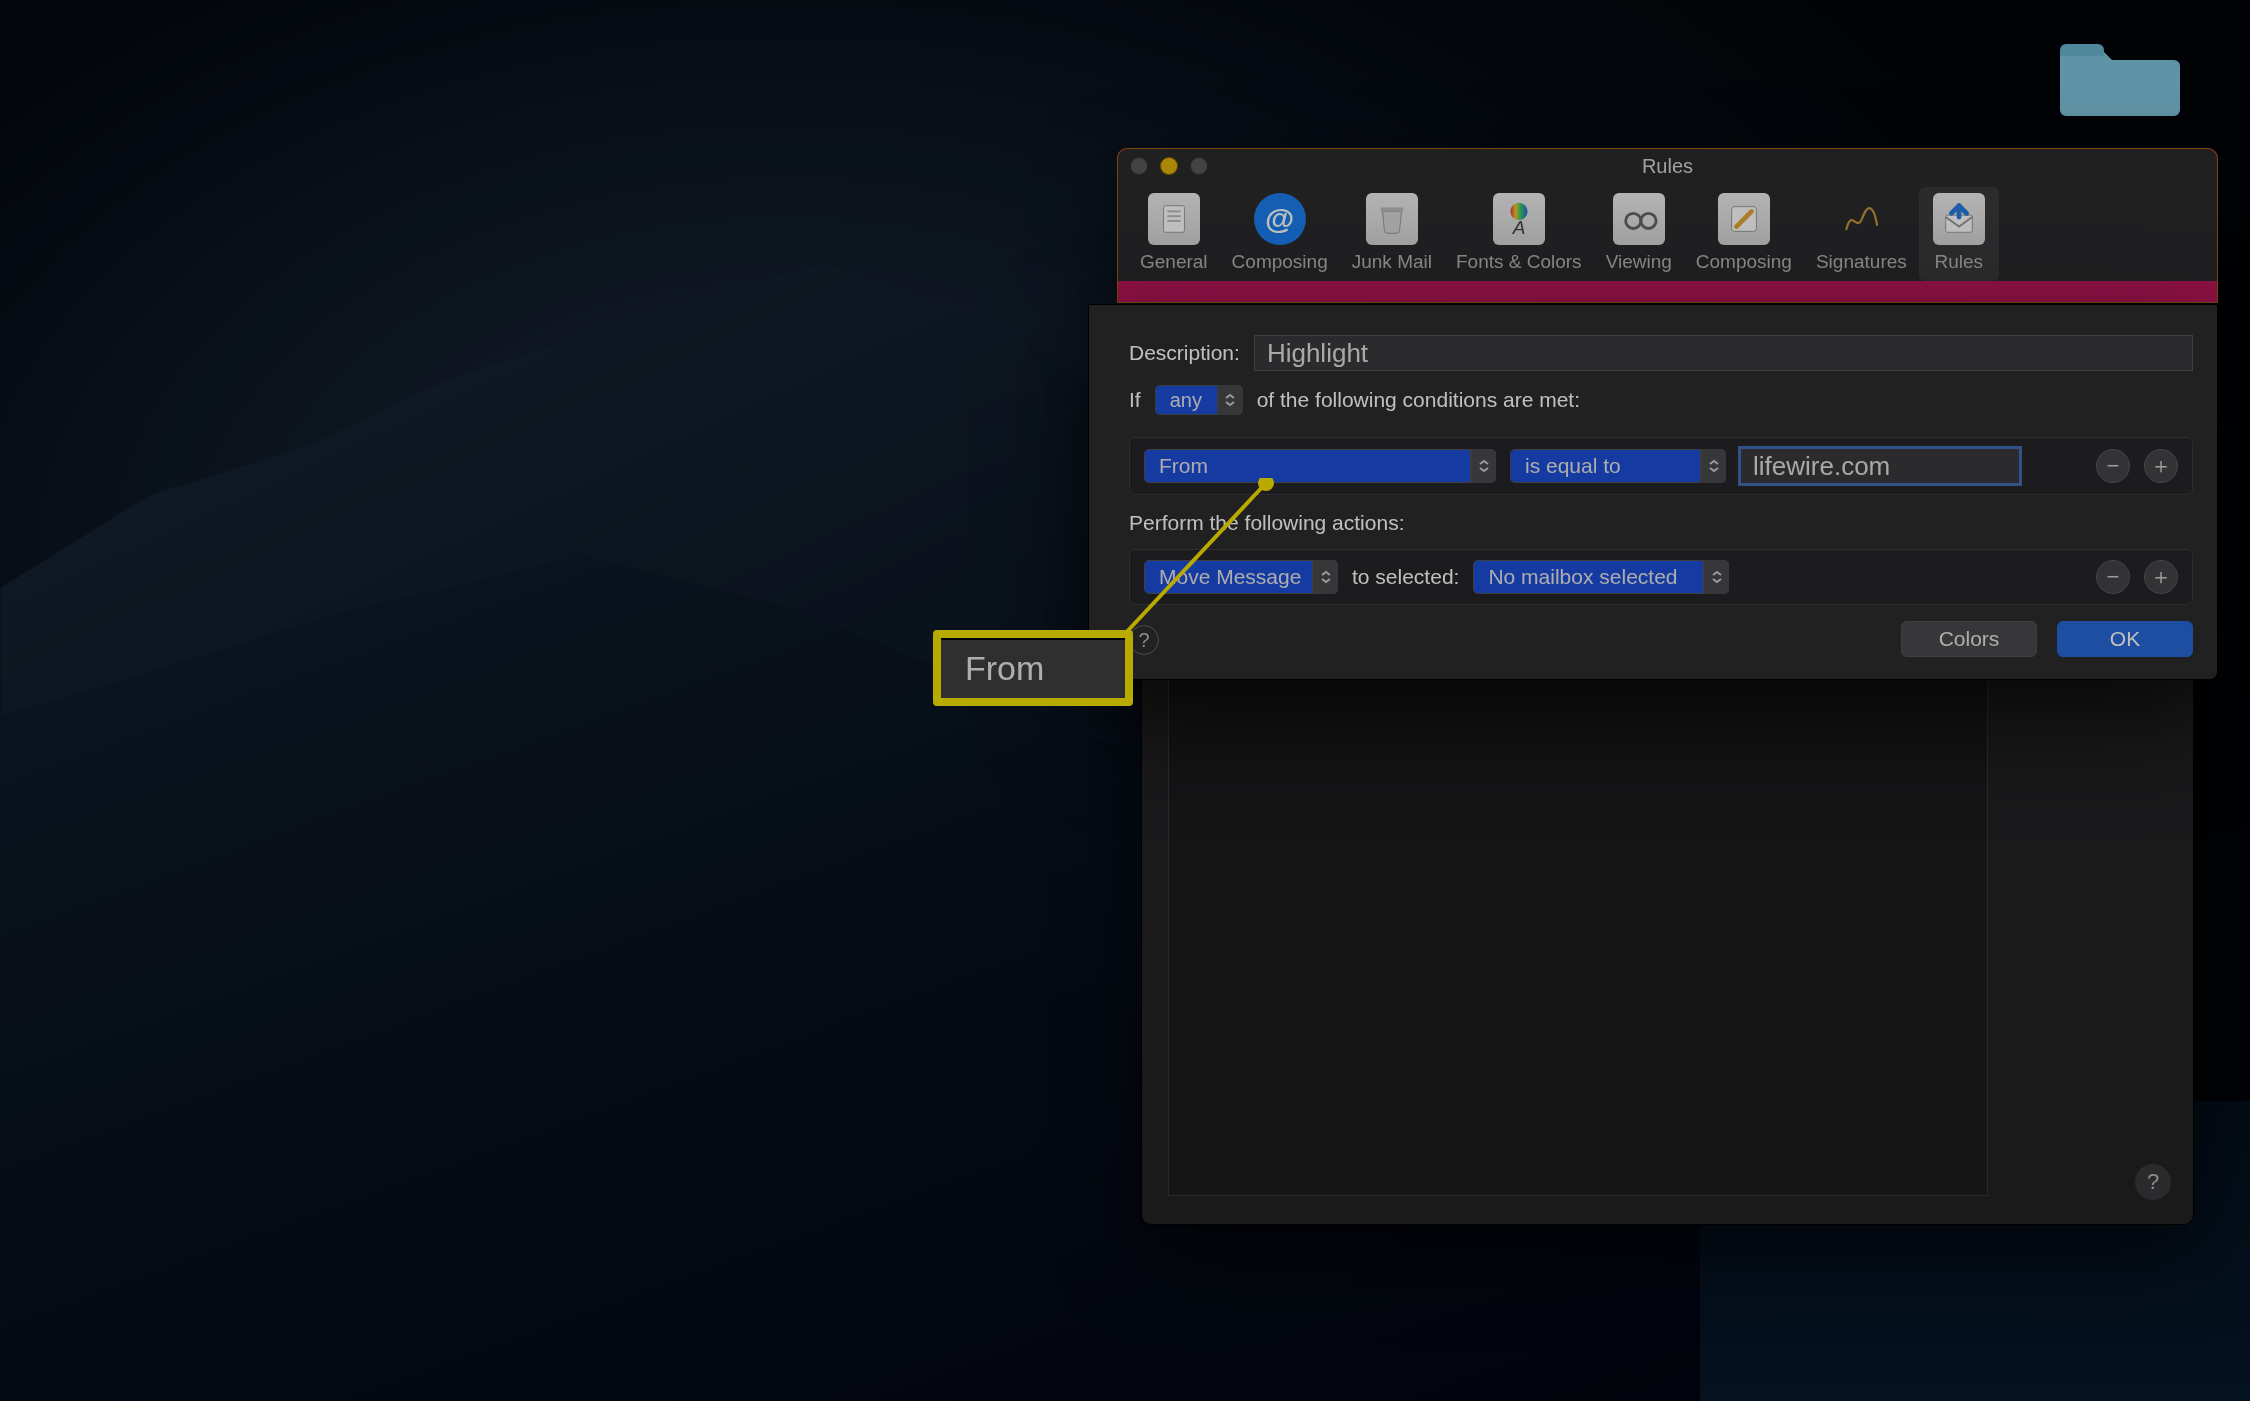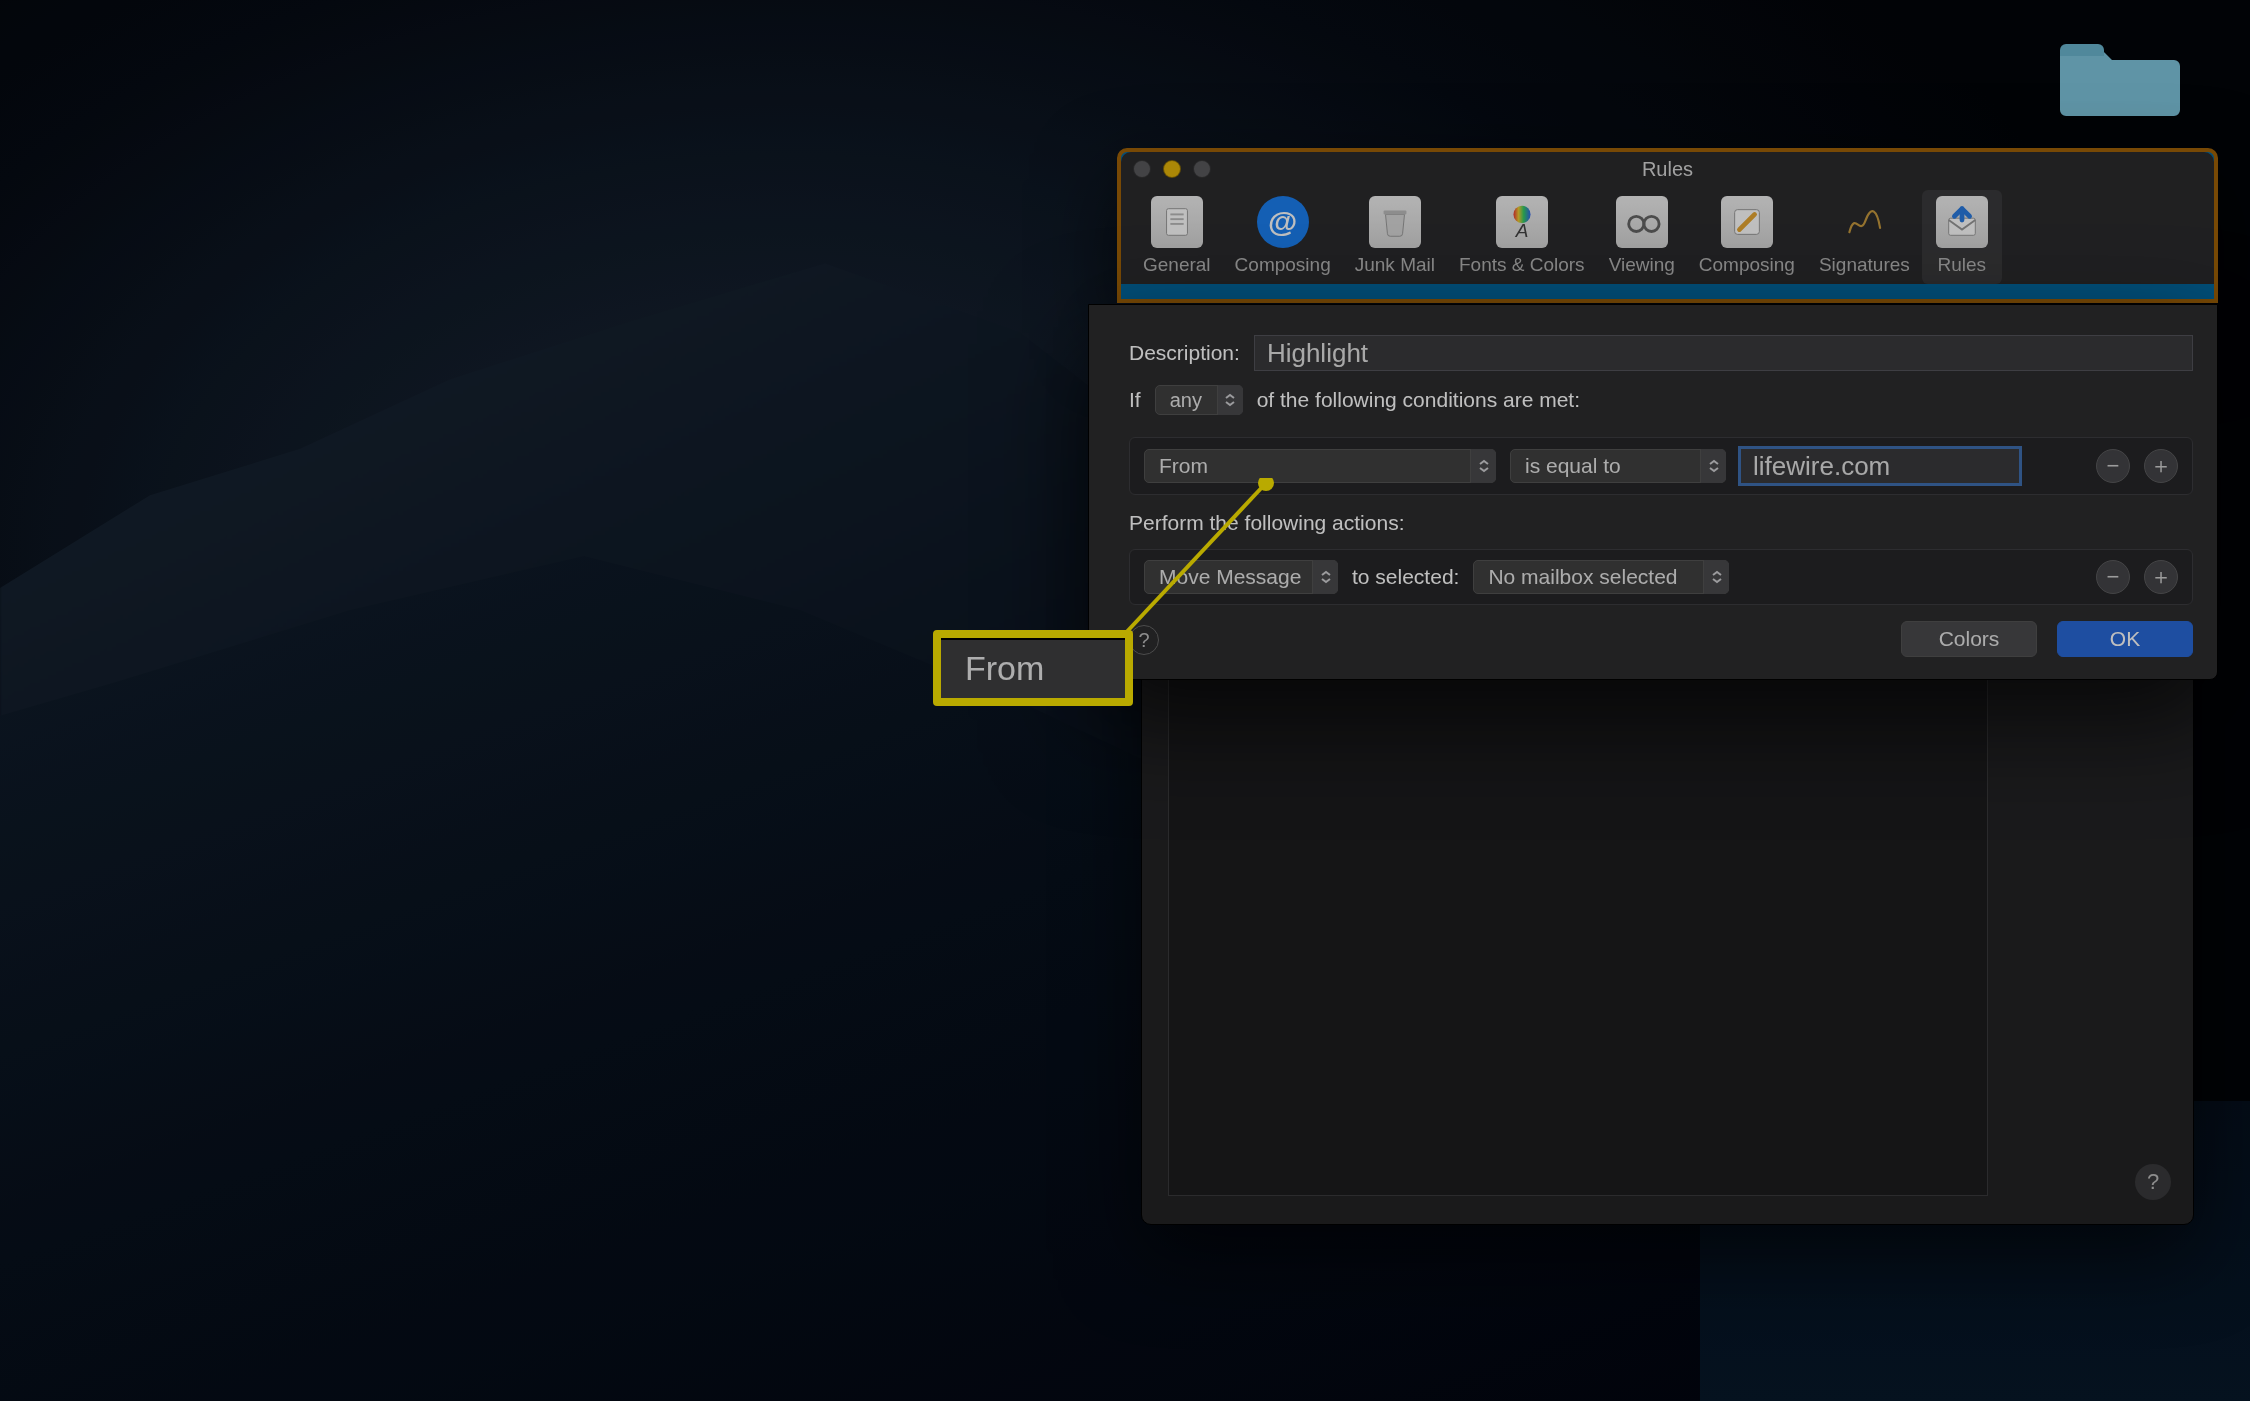--- a/index.html
+++ b/index.html
@@ -40,22 +40,22 @@
     position: absolute; top: 30px; right: 70px;
     width: 120px; height: 88px;
   }
   .folder svg { width: 100%; height: 100%; display:block; }
 
   
   .pref-window {
     position: absolute;
     left: 1117px; top: 148px;
     width: 1101px; height: 155px;
-    background: #0369a1;
-    border: 4px solid #a16207;
+    background: #be185d;
+    border: 1px solid #a16207;
     border-radius: 10px 10px 0 0;
     box-shadow: 0 30px 80px rgba(0,0,0,0.6);
     overflow: visible;
   }
   .titlebar {
     height: 34px;
     display:flex; align-items:center;
     padding: 0 12px;
     position:relative;
     background:#2b2b2d;
@@ -145,21 +145,21 @@
   }
   .text-input.focused {
     outline:3px solid #3f6fb1;
     outline-offset:-1px;
     background:#3a3a3c;
     border-color:#6a90c6;
   }
   .popup {
     display:inline-flex; align-items:center;
     height:34px;
-    background:#404040;
+    background:#1d4ed8;
     border:1px solid #555;
     border-radius:5px;
     padding:0 8px 0 14px;
     color:#e6e6e6;
     font-size:21px;
     position:relative;
   }
   .popup.small { height:30px; font-size:20px; }
   .popup .endcap {
     width:26px; height:calc(100% + 2px);

